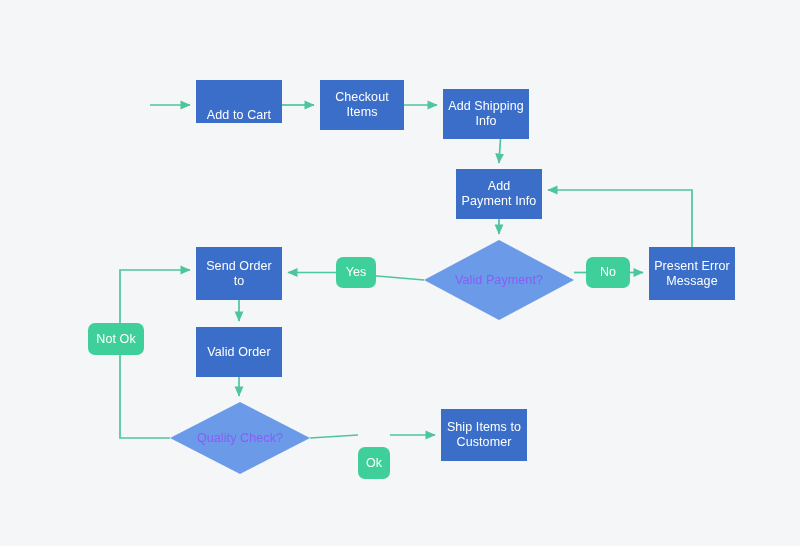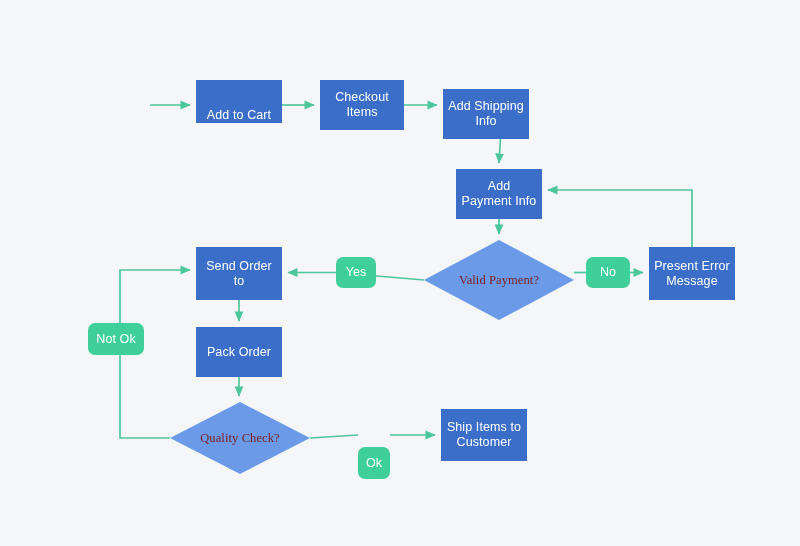--- a/index.html
+++ b/index.html
@@ -48,22 +48,21 @@
     background: #f5897a;
     border-radius: 26px;
   }
   .node.chip {
     background: #3ecf9a;
     border-radius: 7px;
     font-size: 12.5px;
   }
   .node.decision {
     background: transparent;
-    color: #7f1d1d;
-    font-family: Liberation Serif, serif;
+    color: #8b5cf6;
   }
   .diamond-shape {
     position: absolute;
     left: 0;
     top: 0;
     width: 100%;
     height: 100%;
     background: #6b9ae8;
     clip-path: polygon(50% 0%, 100% 50%, 50% 100%, 0% 50%);
   }
@@ -152,21 +151,21 @@
     <span class="node-label">Present Error
 Message</span>
   </div>
 
   <div class="node rect" style="left:196px;top:247px;width:86px;height:53px;">
     <span class="node-label">Send Order
 to</span>
   </div>
 
   <div class="node rect" style="left:196px;top:327px;width:86px;height:50px;">
-    <span class="node-label">Pack Order</span>
+    <span class="node-label">Valid Order</span>
   </div>
 
   <div class="node decision" style="left:170px;top:402px;width:140px;height:72px;">
     <span class="diamond-shape"></span>
     <span class="diamond-label">Quality Check?</span>
   </div>
 
   <div class="node rect" style="left:441px;top:409px;width:86px;height:52px;">
     <span class="node-label">Ship Items to
 Customer</span>

